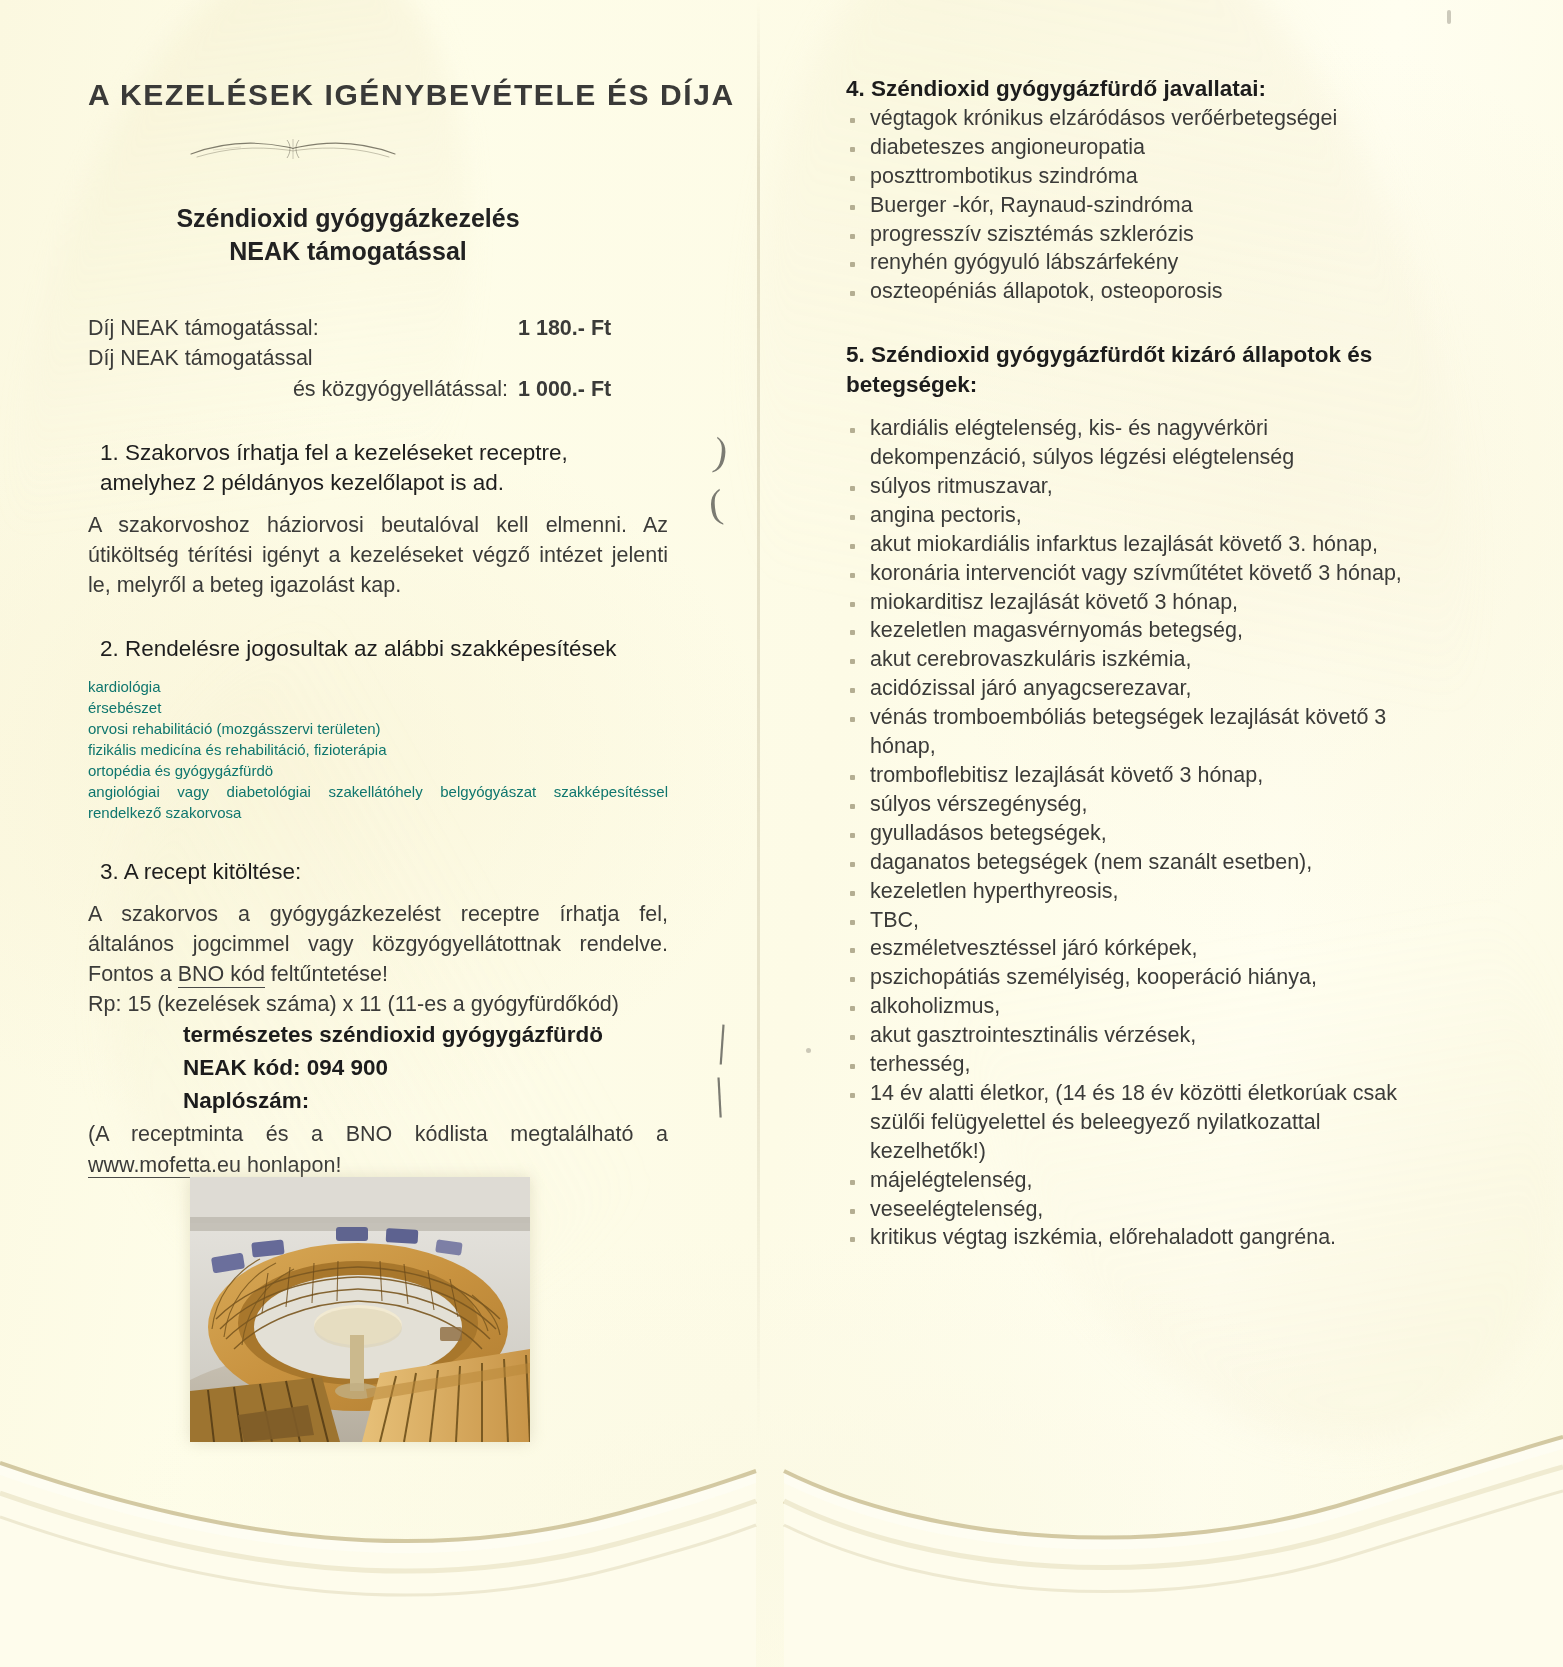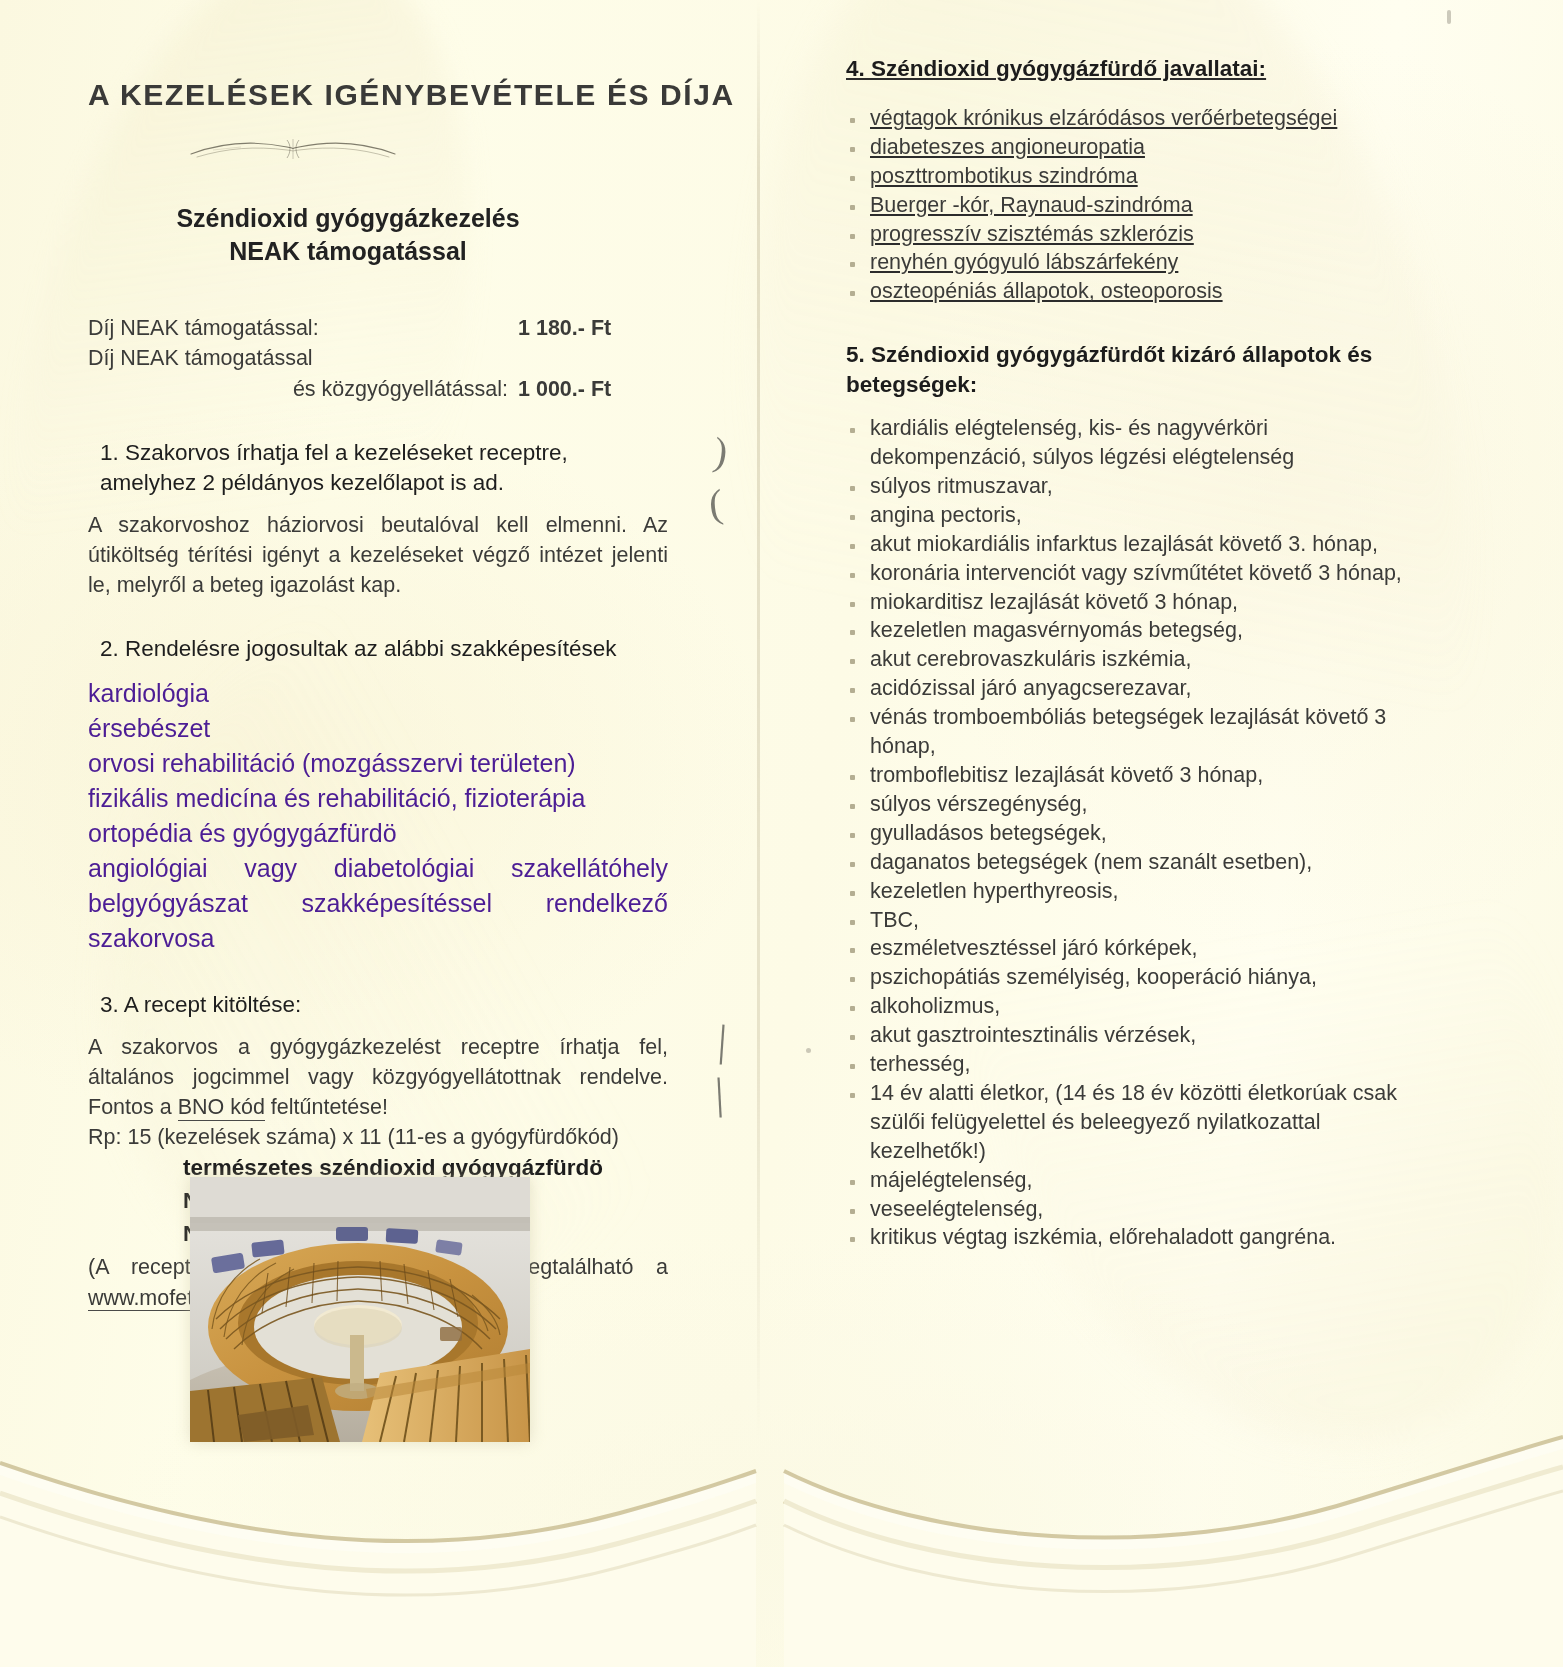--- a/index.html
+++ b/index.html
@@ -68,48 +68,48 @@
 
   .price-table{margin:44px 0 0 0;width:560px;font-size:21.5px;color:#3b3b39;}
   .price-row{display:flex;line-height:1.42;}
   .price-label{flex:1 1 auto;}
   .price-label.indent{padding-left:62px;text-align:right;}
   .price-value{flex:0 0 130px;text-align:left;padding-left:10px;font-weight:bold;}
 
   .sec{margin-top:34px;}
   .sec-head{font-size:22.5px;font-weight:400;line-height:1.33;color:#1e1e1e;margin:12px;}
   .sec-body{font-size:21.5px;line-height:1.40;color:#3b3b39;margin:0;text-align:justify;}
-  .qual-list{list-style:none;margin:0;padding:0;font-size:25px;line-height:1.40;color:#4c1d95;}
+  .qual-list{list-style:none;margin:0;padding:0;font-size:15px;line-height:1.40;color:#0f766e;}
   .qual-list li{margin:0;}
   .qual-list li.just{text-align:justify;}
 
   .underline{border-bottom:1.5px solid #4a4a48;padding-bottom:1px;}
   .rp-line{font-size:21.5px;line-height:1.40;color:#3b3b39;}
   .rp-block{margin-left:95px;font-size:22.5px;font-weight:700;line-height:1.45;color:#1c1c1c;}
   .rp-block div{white-space:nowrap;}
   .note{font-size:21.5px;line-height:1.42;color:#3b3b39;text-align:justify;margin-top:2px;}
   .weblink{border-bottom:1.5px solid #4a4a48;}
 
   
   #photo{position:absolute;left:190px;top:1177px;width:340px;height:265px;overflow:hidden;
          box-shadow:0 0 14px rgba(200,192,160,.45);}
   #photo svg{display:block;width:340px;height:265px;}
 
   
   .r-head{font-size:22.5px;font-weight:700;line-height:1.33;color:#1c1c1c;margin:0;}
-  .bullets{list-style:none;margin:20px 0 0 0;padding:0;}
+  .bullets{list-style:none;margin:0 0 0 0;padding:0;}
   .bullets li{
     position:relative;padding-left:50px;
     font-size:21.5px;line-height:1.345;color:#3b3b39;margin:0;
   }
   .bullets li::before{
     content:"";position:absolute;left:30px;top:14px;
     width:5px;height:5px;background:#b4ae92;border-radius:1px;
   }
-  #right-col .sec4{padding-top:54px;text-decoration:underline;}
+  #right-col .sec4{padding-top:74px;}
   #right-col .sec4 .r-head{padding-left:26px;}
   #right-col .sec5{margin-top:34px;}
   #right-col .sec5 .r-head{padding-left:26px;text-indent:0;}
   #right-col .sec5 .bullets{margin-top:14px;}
 
   
   #waves{position:absolute;left:0;bottom:0;width:1563px;height:300px;pointer-events:none;}
 </style>
 </head>
 <body>

